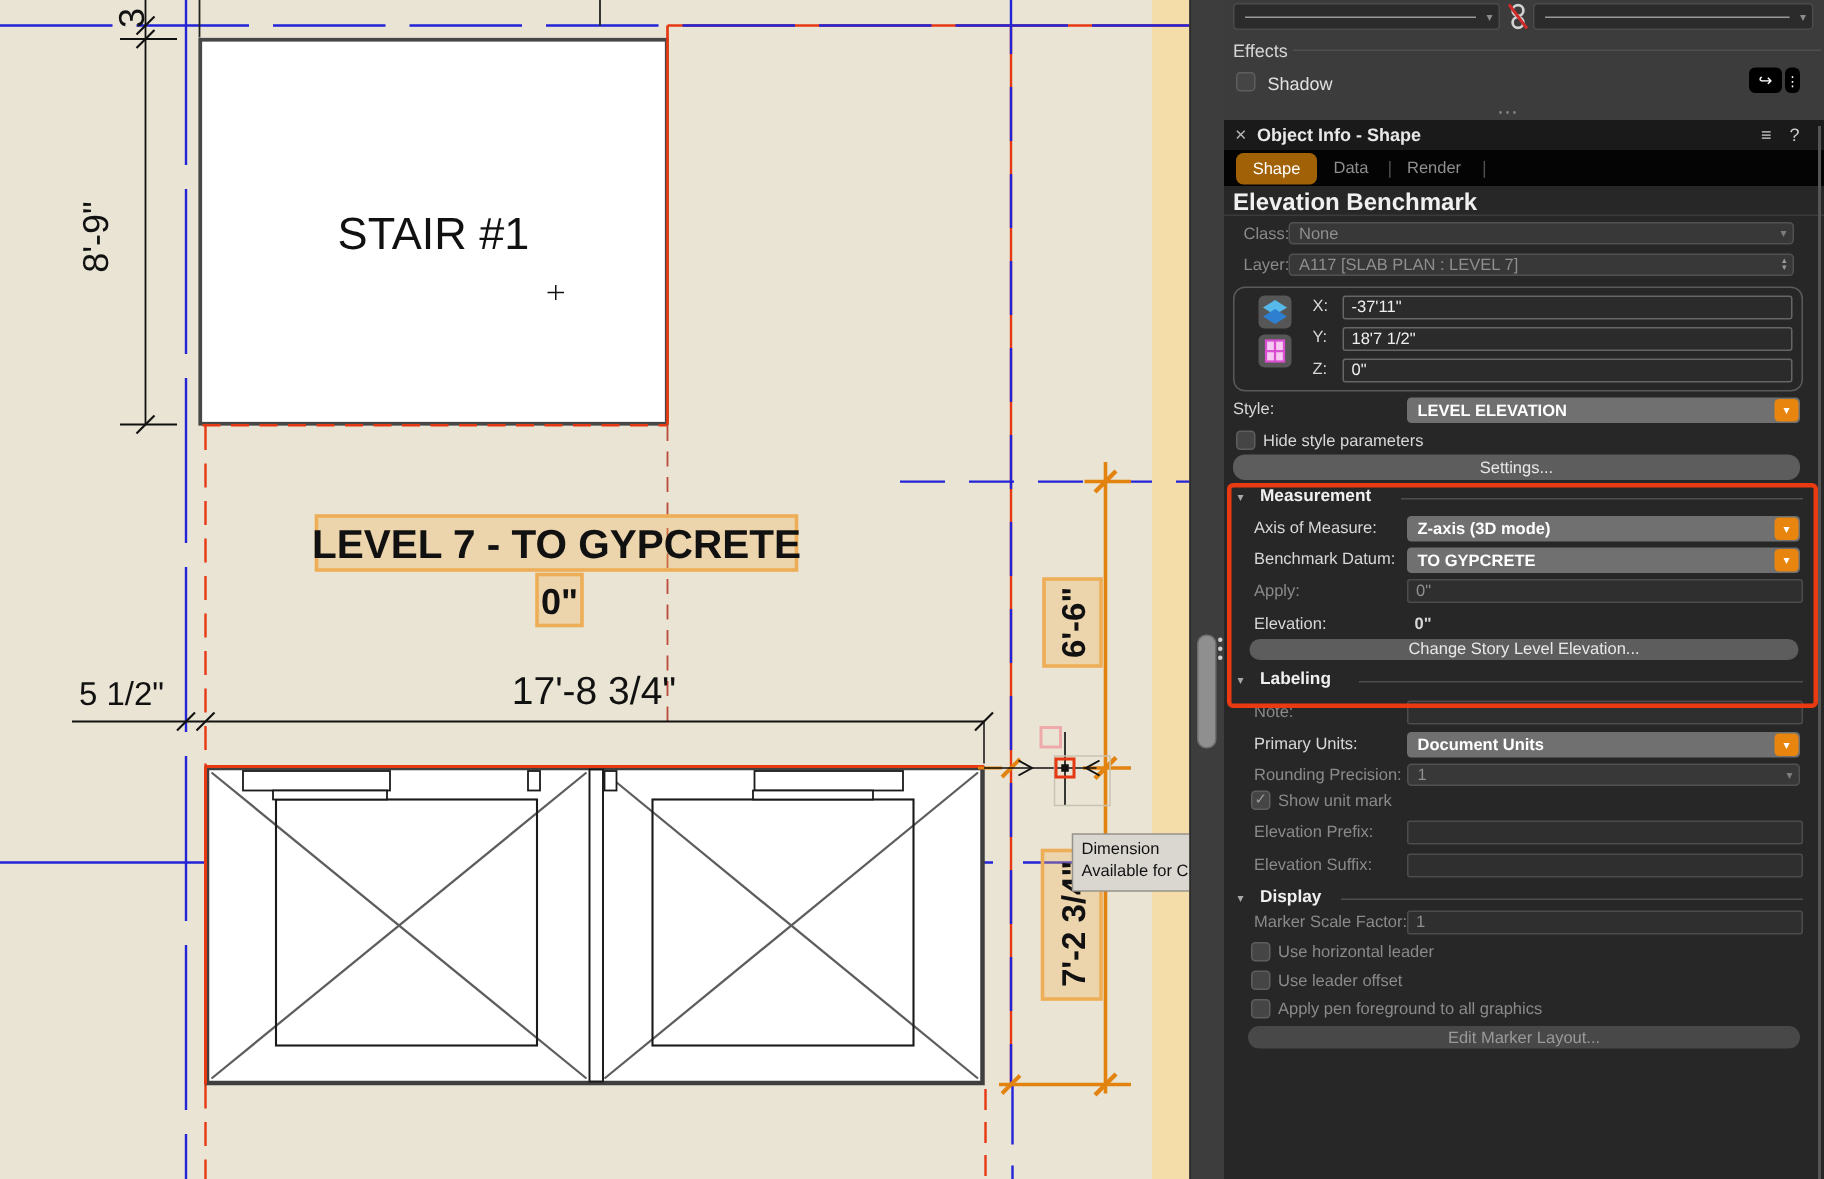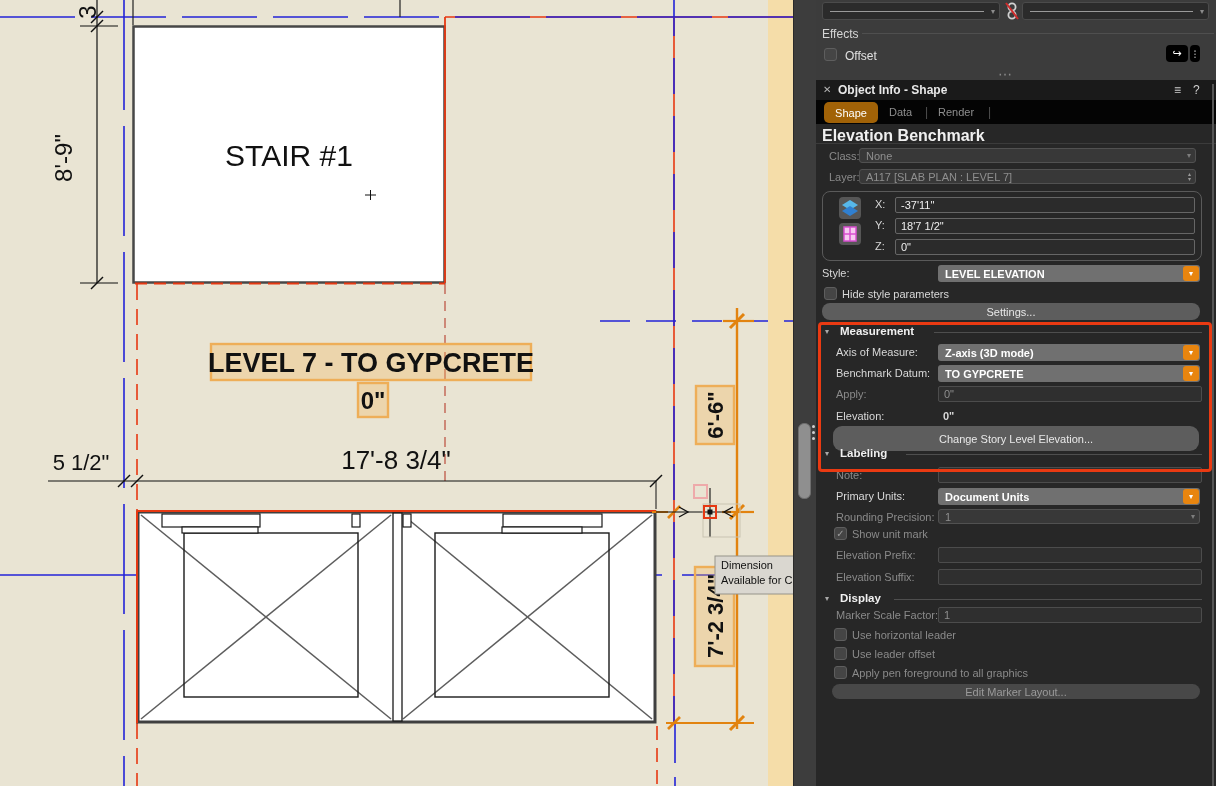--- a/index.html
+++ b/index.html
@@ -214,21 +214,21 @@
       <line x1="2" y1="2" x2="14" y2="18" stroke="#cf2b2b" stroke-width="2"></line>
     </svg>
     <div class="top-dd" style="left:206px;width:187px">
       <span class="line-preview"></span>
       <span class="chev-sm">▾</span>
     </div>
 
     <div class="effects-label">Effects</div>
     <div class="effects-line"></div>
     <div class="chk" style="left:8px;top:48px"></div>
-    <span style="position:absolute;left:29px;top:49px;font-size:12px;color:#e0e0e0">Offset</span>
+    <span style="position:absolute;left:29px;top:49px;font-size:12px;color:#e0e0e0">Shadow</span>
     <div class="mini-btn" style="left:350px;top:45px;width:22px;height:17px;font-size:11px">
       <span>↪</span>
     </div>
     <div class="mini-btn" style="left:374px;top:45px;width:10px;height:17px;font-size:9px">
       <span>⋮</span>
     </div>
     <div class="palette-dots">⋯</div>
 
     <div class="oi-titlebar">
       <span class="oi-x">✕</span>
@@ -340,21 +340,21 @@
       <div class="row" style="top:262px">
         <span class="lbl dim" style="left:20px">Apply:</span>
         <div class="fld" style="left:122px;width:257px">0"</div>
       </div>
 
       <div class="row" style="top:284px">
         <span class="lbl" style="left:20px">Elevation:</span>
         <span class="lbl" style="left:127px;font-weight:700">0"</span>
       </div>
 
-      <div class="btn" style="left:17px;top:302px;width:366px;height:25px;border-radius:9px">
+      <div class="btn" style="left:17px;top:302px;width:366px;height:14px;border-radius:9px">
         <span>Change Story Level Elevation...</span>
       </div>
 
       <div class="row" style="top:322px">
         <span class="sec-chev">▾</span>
         <span class="sec-title">Labeling</span>
         <div class="sec-line" style="left:90px;width:296px"></div>
       </div>
 
       <div class="row" style="top:343px">

